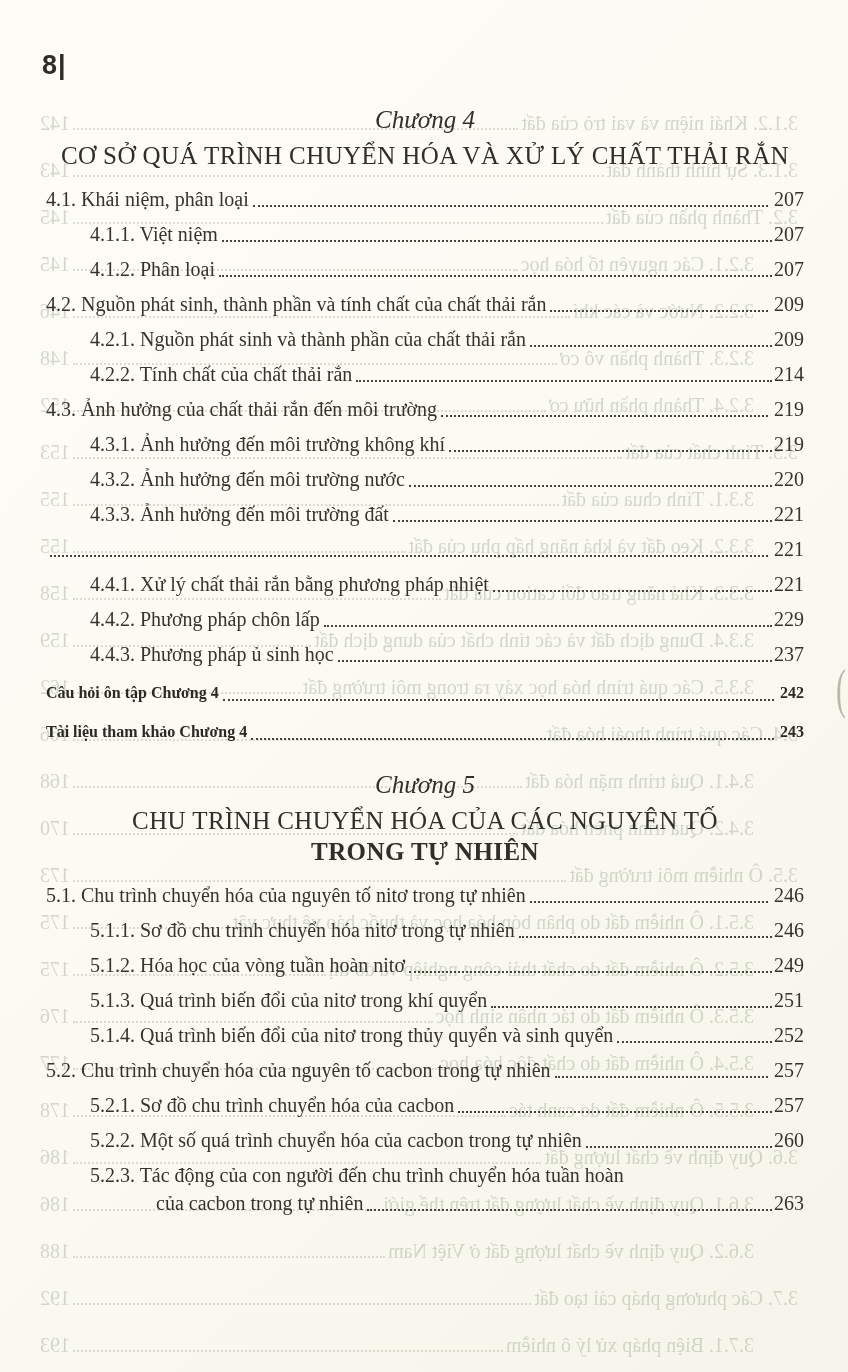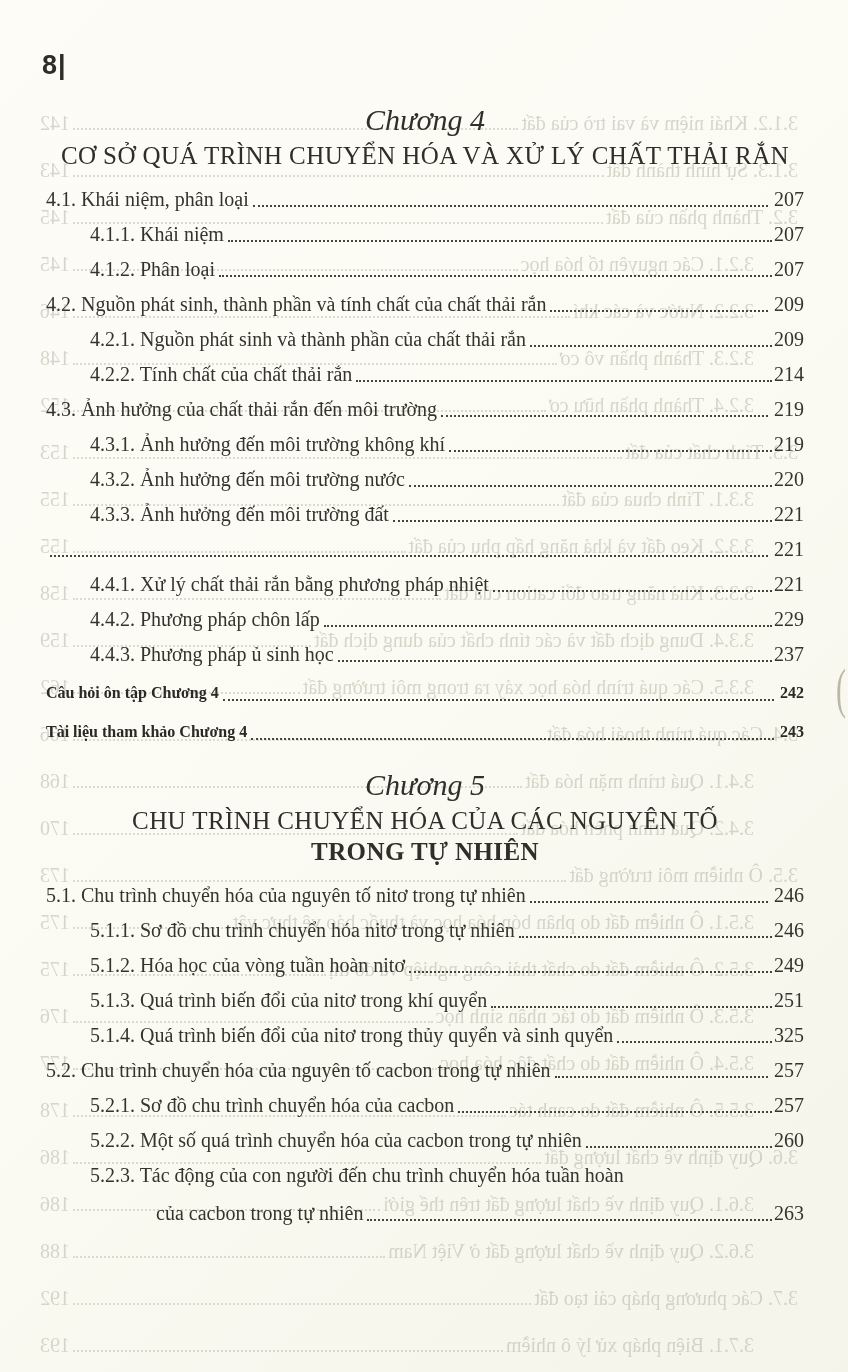--- a/index.html
+++ b/index.html
@@ -8,21 +8,21 @@
     background: linear-gradient(135deg, #fdfcf7 0%, #fbfaf2 55%, #f5f4ea 100%);
     font-family:"Liberation Serif","DejaVu Serif",serif;
     color:#34332c;
   }
   .pagenum {
     position:absolute; top:50px; left:42px; z-index:3;
     font-family:"Liberation Sans","DejaVu Sans",sans-serif;
     font-weight:700; font-size:27px; color:#2e2d28; letter-spacing:1px;
   }
   .content { position:relative; z-index:2; padding:104px 44px 0 46px; }
-  .ch-label { text-align:center; font-style:italic; font-size:30px; line-height:31px; color:#302f29; }
+  .ch-label { text-align:center; font-style:italic; font-size:25px; line-height:31px; color:#302f29; }
   .ch-title { text-align:center; font-size:25px; line-height:31px; margin-top:5px; letter-spacing:.4px; color:#2f2e28; }
   .toc { margin-top:15px; }
   .row { display:flex; align-items:flex-end; font-size:20px; line-height:26px; margin-bottom:9px; }
   .row.l2 { padding-left:44px; }
   .row.l3 { padding-left:110px; }
   .row.l1 { margin-top:9px; }
   .toc .row:first-child { margin-top:0; }
   .row.b  { font-weight:700; margin-top:13px; font-size:16px; color:#2a2923; }
   .txt { white-space:nowrap; }
   .dots { flex:1 1 auto; border-bottom:2.4px dotted #45443c; margin:0 2px 5px 4px; min-width:12px; }
@@ -199,21 +199,21 @@
       <div class="ch-label">Chương 4</div>
       <div class="ch-title">CƠ SỞ QUÁ TRÌNH CHUYỂN HÓA VÀ XỬ LÝ CHẤT THẢI RẮN</div>
 
       <div class="toc">
         <div class="row l1">
           <span class="txt">4.1. Khái niệm, phân loại</span>
           <span class="dots"></span>
           <span class="num">207</span>
         </div>
         <div class="row l2">
-          <span class="txt">4.1.1. Khái niệm</span>
+          <span class="txt">4.1.1. Việt niệm</span>
           <span class="dots"></span>
           <span class="num">207</span>
         </div>
         <div class="row l2">
           <span class="txt">4.1.2. Phân loại</span>
           <span class="dots"></span>
           <span class="num">207</span>
         </div>
         <div class="row l1">
           <span class="txt">4.2. Nguồn phát sinh, thành phần và tính chất của chất thải rắn</span>
@@ -304,38 +304,38 @@
           <span class="num">249</span>
         </div>
         <div class="row l2">
           <span class="txt">5.1.3. Quá trình biến đổi của nitơ trong khí quyển</span>
           <span class="dots"></span>
           <span class="num">251</span>
         </div>
         <div class="row l2">
           <span class="txt">5.1.4. Quá trình biến đổi của nitơ trong thủy quyển và sinh quyển</span>
           <span class="dots"></span>
-          <span class="num">325</span>
+          <span class="num">252</span>
         </div>
         <div class="row l1">
           <span class="txt">5.2. Chu trình chuyển hóa của nguyên tố cacbon trong tự nhiên</span>
           <span class="dots"></span>
           <span class="num">257</span>
         </div>
         <div class="row l2">
           <span class="txt">5.2.1. Sơ đồ chu trình chuyển hóa của cacbon</span>
           <span class="dots"></span>
           <span class="num">257</span>
         </div>
         <div class="row l2">
           <span class="txt">5.2.2. Một số quá trình chuyển hóa của cacbon trong tự nhiên</span>
           <span class="dots"></span>
           <span class="num">260</span>
         </div>
-        <div class="row l2 nolead" style="margin-bottom:12px;">
+        <div class="row l2 nolead" style="margin-bottom:2px;">
           <span class="txt">5.2.3. Tác động của con người đến chu trình chuyển hóa tuần hoàn</span>
 
         </div>
         <div class="row l3">
           <span class="txt">của cacbon trong tự nhiên</span>
           <span class="dots"></span>
           <span class="num">263</span>
         </div>
       </div>
     </div>

